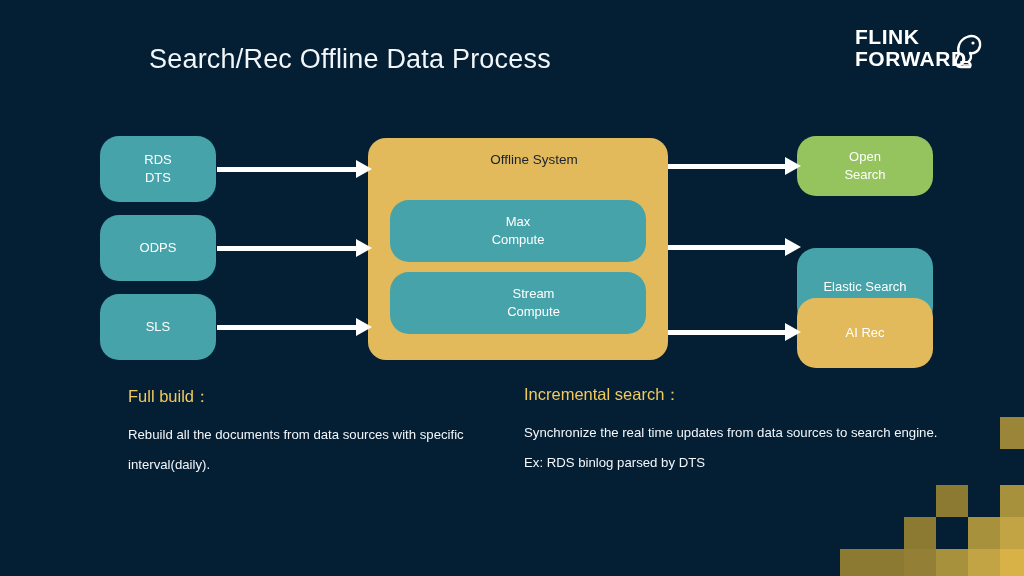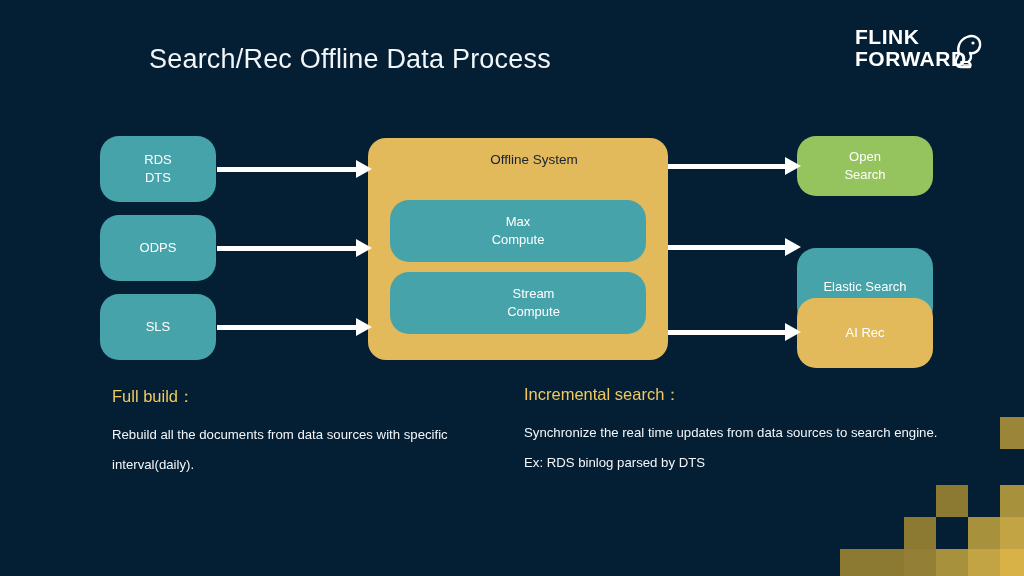--- a/index.html
+++ b/index.html
@@ -146,21 +146,21 @@
     color: #f0c95f;
     font-size: 16.5px;
     margin-bottom: 12px;
     white-space: nowrap;
   }
   .block .body {
     color: #f4f7fa;
     font-size: 13.2px;
     line-height: 30px;
   }
-  #blk-full { left: 112px; top: 386px; width: 390px; }
+  #blk-full { left: 128px; top: 386px; width: 390px; }
   #blk-inc  { left: 524px; top: 384px; width: 420px; }
 
   
   #deco {
     position: absolute;
     left: 0; top: 0;
     width: 1024px; height: 576px;
     pointer-events: none;
   }
   .cell { position: absolute; width: 32px; height: 32px; }

